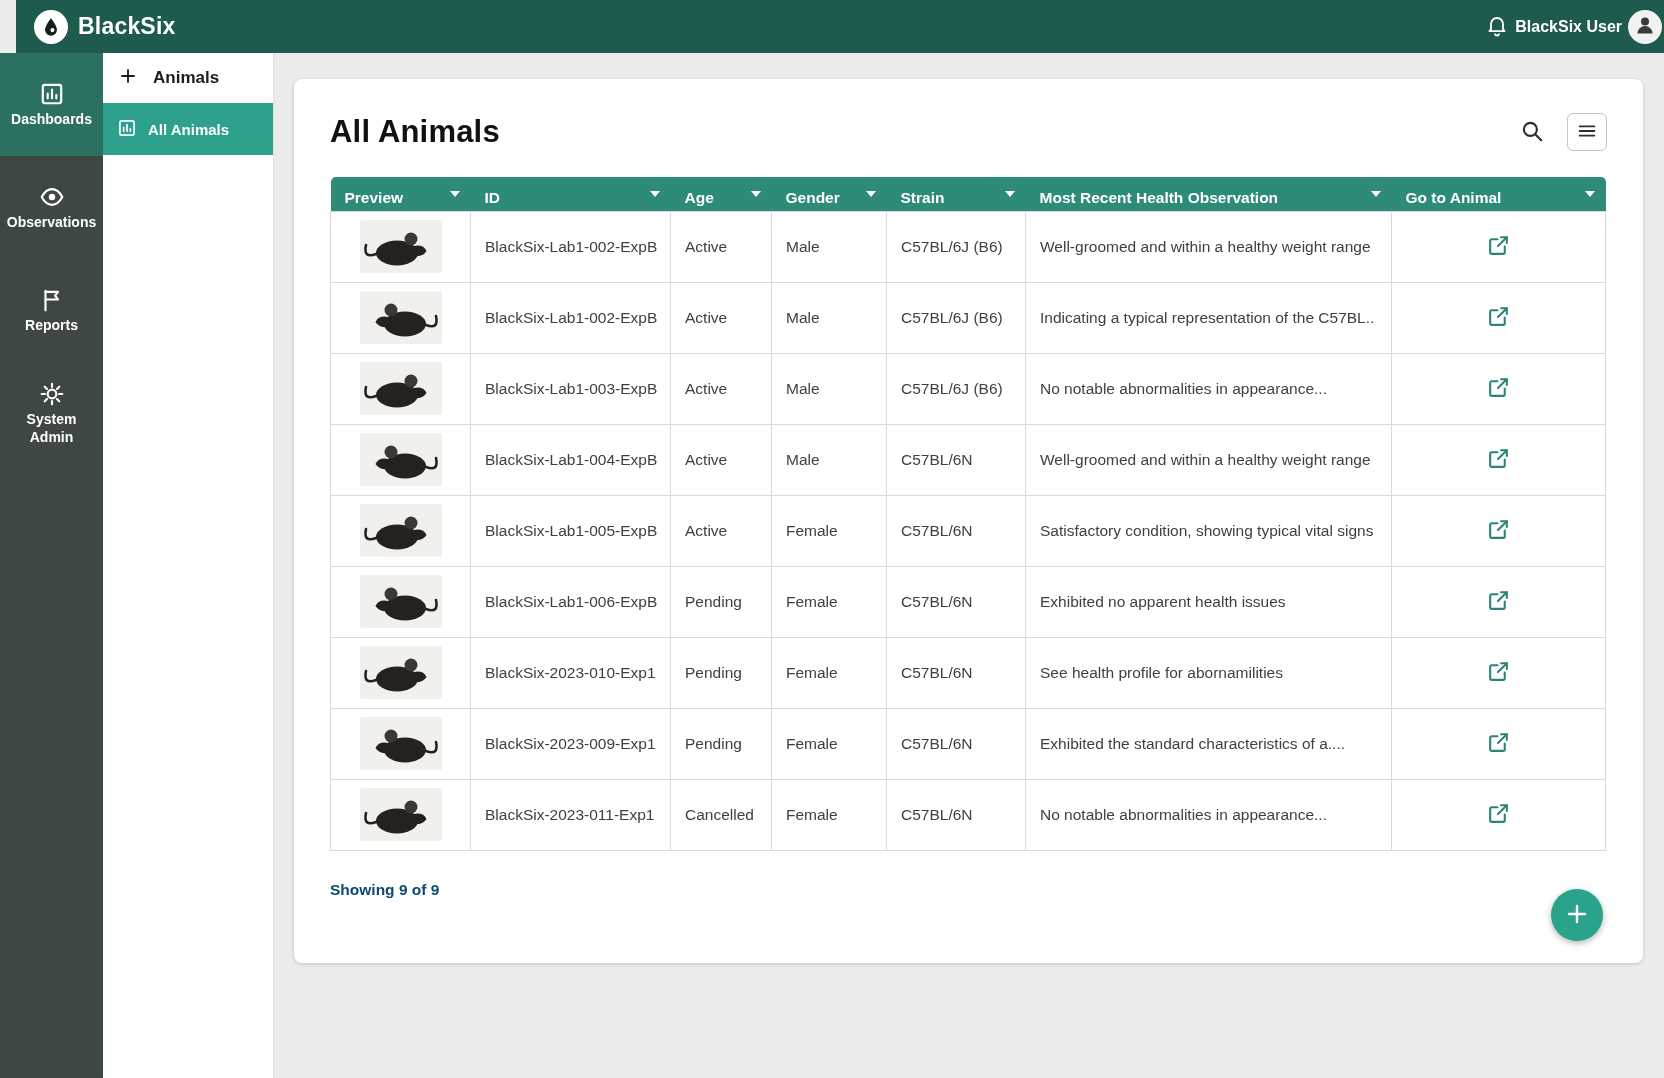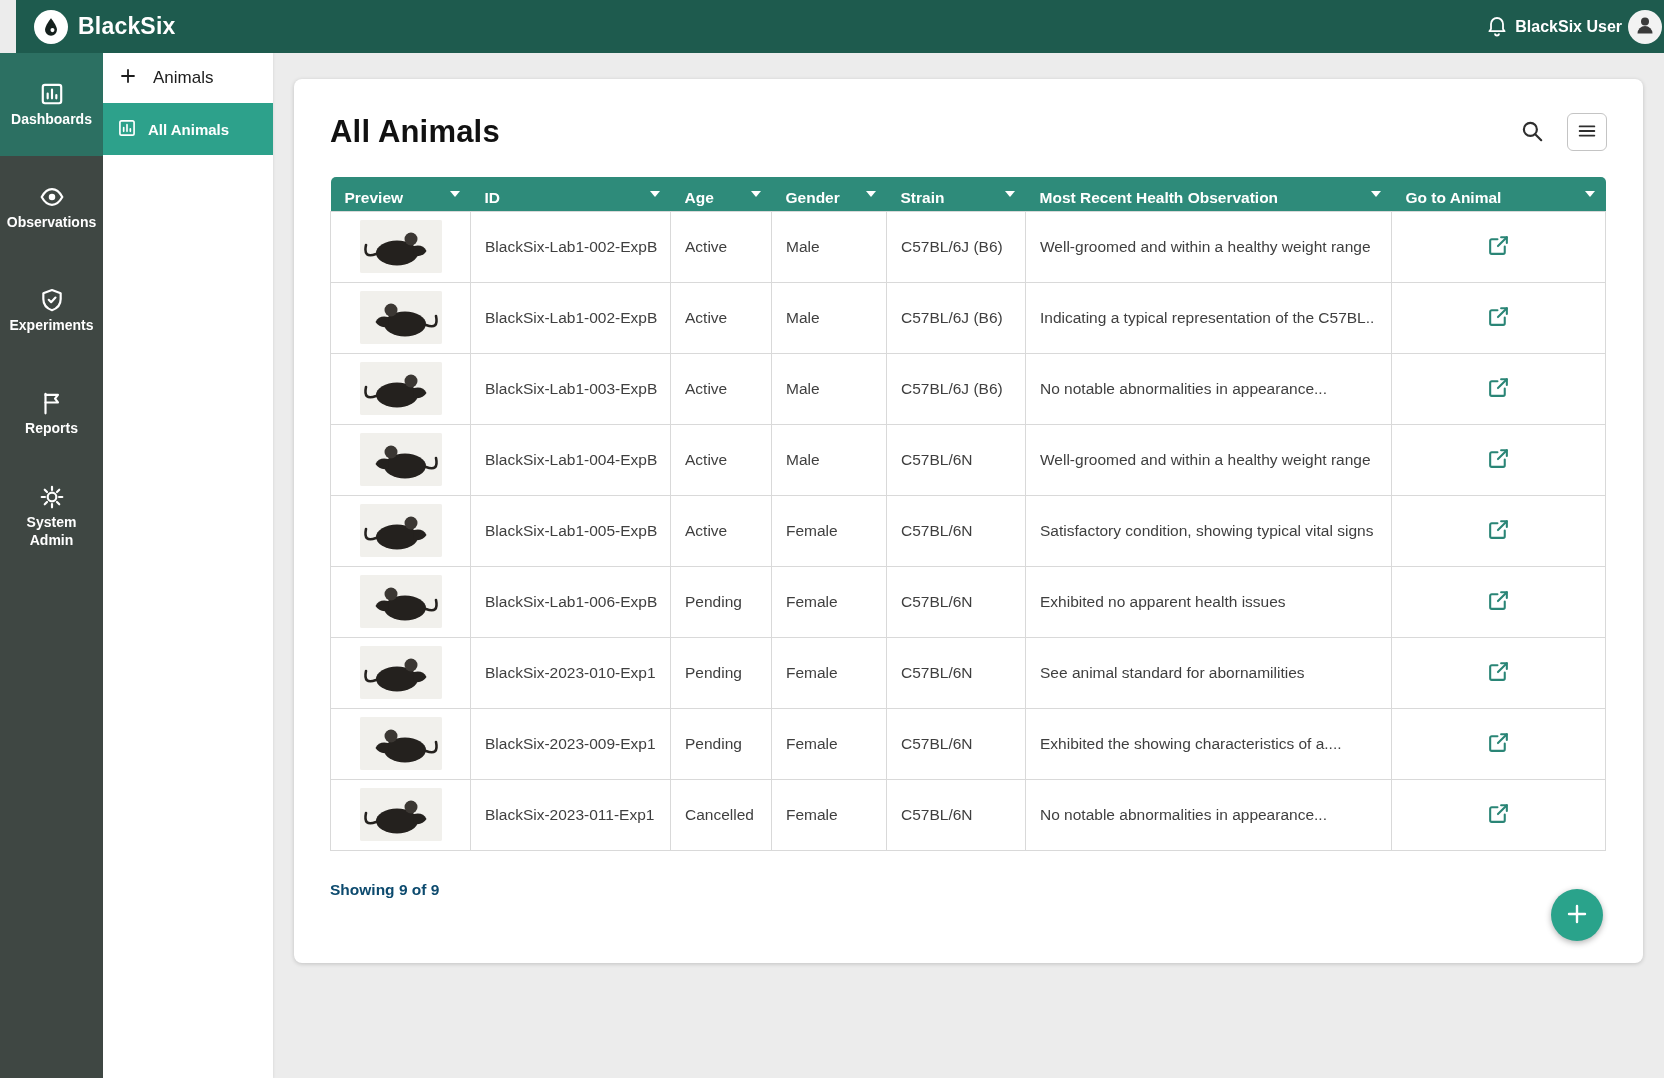--- a/index.html
+++ b/index.html
@@ -44,21 +44,21 @@
   }
   .side-item.active { background:#2c7062; }
 
   
   .subsidebar {
     position:absolute; top:53px; left:103px; width:170px; height:1025px;
     background:#ffffff; z-index:10; box-shadow:1px 0 2px rgba(0,0,0,.06);
   }
   .sub-header {
     height:50px; display:flex; align-items:center; gap:16px;
-    padding:16px 16px; font-size:17px; font-weight:normal; color:#1c1c1c; cursor:pointer;
+    padding:16px 16px; font-size:17px; font-weight:bold; color:#1c1c1c; cursor:pointer;
   }
   .sub-item {
     height:52px; display:flex; align-items:center; gap:11px;
     padding:0 14px; font-size:15px; cursor:pointer;
   }
   .sub-item.active { background:#2da18b; color:#fff; font-weight:bold; }
 
   
   .card {
     position:absolute; left:294px; top:79px; width:1349px; height:884px;
@@ -155,29 +155,20 @@
     <span>Dashboards</span>
   </div>
   <div class="side-item">
     <span>
       <svg width="26" height="26" viewBox="0 0 24 24" fill="none" stroke="#ffffff" stroke-width="2">
         <path d="M2.5 12 C5.5 6.5 9 4.8 12 4.8 C15 4.8 18.5 6.5 21.5 12 C18.5 17.5 15 19.2 12 19.2 C9 19.2 5.5 17.5 2.5 12 Z"></path>
         <circle cx="12" cy="12" r="3" fill="#ffffff" stroke="none"></circle>
       </svg>
     </span>
     <span>Observations</span>
-  </div>
-  <div class="side-item">
-    <span>
-      <svg width="26" height="26" viewBox="0 0 24 24" fill="none" stroke="#ffffff" stroke-width="2" stroke-linejoin="round" stroke-linecap="round">
-        <path d="M12 2.8 L20 5.8 V11 C20 16.4 16.6 19.8 12 21.4 C7.4 19.8 4 16.4 4 11 V5.8 Z"></path>
-        <path d="M9 11.8 l2.2 2.2 L15.2 9.8"></path>
-      </svg>
-    </span>
-    <span>Experiments</span>
   </div>
   <div class="side-item">
     <span>
       <svg width="26" height="26" viewBox="0 0 24 24" fill="none" stroke="#ffffff" stroke-width="2" stroke-linejoin="round" stroke-linecap="round">
         <path d="M6 21.5 V3.5"></path>
         <path d="M6 4.5 H17.5 L14.8 8 L17.5 11.5 H6"></path>
       </svg>
     </span>
     <span>Reports</span>
   </div>
@@ -440,21 +431,21 @@
           <path d="M54 26 q9 -2 12.5 5 q-4.5 7 -13.5 4.5 Z" fill="#24211e"></path>
           <circle cx="51" cy="19" r="6.5" fill="#3b3733"></circle>
           <path d="M16 34 q-13 5 -10 -9" stroke="#24211e" stroke-width="2.6" fill="none" stroke-linecap="round"></path>
         </svg>
       </span>
     </td>
     <td>BlackSix-2023-010-Exp1</td>
     <td>Pending</td>
     <td>Female</td>
     <td>C57BL/6N</td>
-    <td>See animal standard for abornamilities</td>
+    <td>See health profile for abornamilities</td>
     <td class="c-go">
       <button class="go-btn">
         <span>
           <svg width="25" height="25" viewBox="0 0 24 24" fill="none" stroke="#2a8576" stroke-width="2" stroke-linecap="round" stroke-linejoin="round">
             <path d="M18 13 v5.5 a1.5 1.5 0 0 1 -1.5 1.5 h-11 A1.5 1.5 0 0 1 4 18.5 v-11 A1.5 1.5 0 0 1 5.5 6 H11"></path>
             <path d="M14.5 4 H20 v5.5"></path>
             <path d="M20 4 L11.5 12.5"></path>
           </svg>
         </span>
       </button>
@@ -469,21 +460,21 @@
           <path d="M54 26 q9 -2 12.5 5 q-4.5 7 -13.5 4.5 Z" fill="#24211e"></path>
           <circle cx="51" cy="19" r="6.5" fill="#3b3733"></circle>
           <path d="M16 34 q-13 5 -10 -9" stroke="#24211e" stroke-width="2.6" fill="none" stroke-linecap="round"></path>
         </svg>
       </span>
     </td>
     <td>BlackSix-2023-009-Exp1</td>
     <td>Pending</td>
     <td>Female</td>
     <td>C57BL/6N</td>
-    <td>Exhibited the showing characteristics of a....</td>
+    <td>Exhibited the standard characteristics of a....</td>
     <td class="c-go">
       <button class="go-btn">
         <span>
           <svg width="25" height="25" viewBox="0 0 24 24" fill="none" stroke="#2a8576" stroke-width="2" stroke-linecap="round" stroke-linejoin="round">
             <path d="M18 13 v5.5 a1.5 1.5 0 0 1 -1.5 1.5 h-11 A1.5 1.5 0 0 1 4 18.5 v-11 A1.5 1.5 0 0 1 5.5 6 H11"></path>
             <path d="M14.5 4 H20 v5.5"></path>
             <path d="M20 4 L11.5 12.5"></path>
           </svg>
         </span>
       </button>

